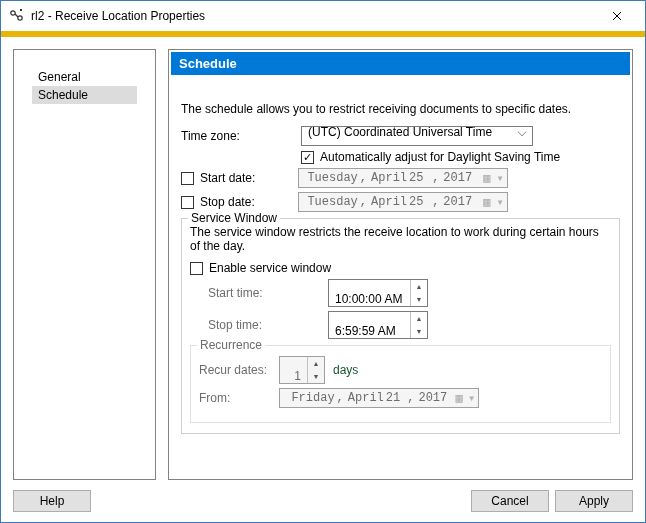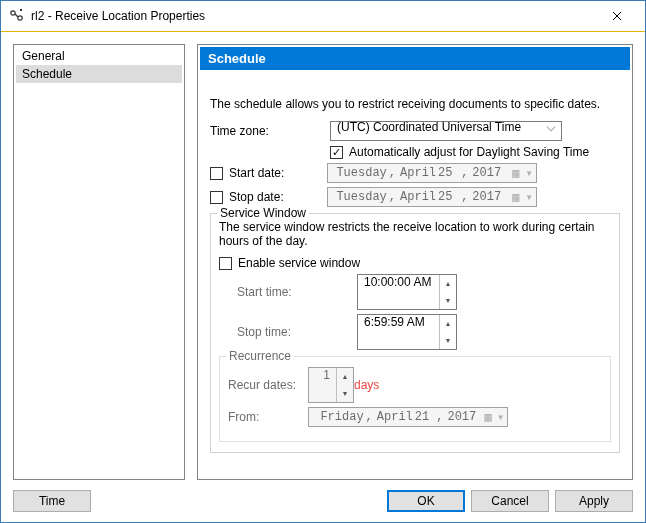--- a/index.html
+++ b/index.html
@@ -1,23 +1,23 @@
 <!DOCTYPE html>
 <html><head>
 <meta charset="utf-8">
 <style>
 html,body{margin:0;padding:0;font-family:"Segoe UI",Tahoma,sans-serif;font-size:12px;color:#000;background:#fff}
 .window{width:646px;height:523px;border:1px solid #3a7bb8;box-sizing:border-box;display:flex;flex-direction:column}
-.titlebar{height:30px;background:#fff;border-bottom:1px solid #eab308;display:flex;align-items:center;padding:0 8px}
+.titlebar{height:30px;background:#fff;border-bottom:6px solid #eab308;display:flex;align-items:center;padding:0 8px}
 .titlebar .icon{width:16px;height:16px;margin-right:6px;display:flex;align-items:center;justify-content:center}
 .titlebar .title{flex:1}
 .titlebar .close{width:40px;height:100%;display:flex;align-items:center;justify-content:center;font-size:14px}
 .body{flex:1;display:flex;flex-direction:column;padding:12px 12px 10px 12px}
 .main{flex:1;display:flex;gap:12px;min-height:0}
-.sidebar{width:172px;border:1px solid #828282;background:#fff;box-sizing:border-box;padding:2px}
+.sidebar{width:143px;border:1px solid #828282;background:#fff;box-sizing:border-box;padding:18px}
 .side-item{padding:2px 6px;cursor:default}
 .side-item.selected{background:#dcdcdc}
 .content{flex:1;border:1px solid #828282;box-sizing:border-box;display:flex;flex-direction:column;padding:2px;min-width:0}
 .hdr{background:#0078d7;color:#fff;font-weight:bold;padding:4px 8px;font-size:13px}
 .inner{padding:6px 10px 4px 10px;color:#000}
 .desc{margin:21px 0 10px 0}
 .fieldset{border:1px solid #d0d0d0;margin:6px 0 0 0;padding:6px 8px 10px 8px;position:relative}
 .legend{position:absolute;top:-8px;left:6px;background:#fff;padding:0 3px}
 .row{display:flex;align-items:center;margin:4px 0}
 .lbl{width:120px}
@@ -29,26 +29,26 @@
 .combo{border:1px solid #7a7a7a;height:20px;display:flex;align-items:center;padding:0 2px 8px 6px;background:#fff;box-sizing:border-box}
 .combo .arrow{width:16px;text-align:center;color:#555}
 .datebox{border:1px solid #a0a0a0;height:20px;display:flex;align-items:center;background:#f5f5f5;color:#6d6d6d;padding:0 2px 0 6px;box-sizing:border-box;font-family:Liberation Mono, monospace}
 .datebox .seg{margin-right:4px}
 .datebox .w{width:55px;text-align:right}
 .datebox .m{width:34px;text-align:right}
 .datebox .d{width:22px;text-align:left}
 .datebox .y{width:32px}
 .datebox .cal{width:18px;text-align:center;color:#b0b0b0}
 .datebox .da{width:10px;text-align:center;color:#b0b0b0}
-.spin{border:1px solid #7a7a7a;height:36px;display:flex;align-items:flex-start;background:#fff;box-sizing:border-box}
+.spin{border:1px solid #7a7a7a;height:28px;display:flex;align-items:flex-end;background:#fff;box-sizing:border-box}
 .spin.off{background:#f5f5f5;color:#6d6d6d;border-color:#a0a0a0}
 .spin .val{flex:1;padding:0 6px;text-align:left}
 .spin .btns{width:16px;height:100%;border-left:1px solid #c0c0c0;display:flex;flex-direction:column}
 .spin .b{flex:1;font-size:7px;display:flex;align-items:center;justify-content:center;color:#555}
-.tail{color:#ef4444;}
+.tail{color:#14532d;margin-left:8px}
 .disabled-text{color:#6d6d6d}
 .footer{display:flex;gap:6px;padding-top:10px;align-items:center}
 .footer .spacer{flex:1}
 .btn{width:78px;height:22px;border:1px solid #adadad;background:#e1e1e1;display:flex;align-items:center;justify-content:center;box-sizing:border-box}
 .btn.primary{border:2px solid #0078d7;background:#e1e1e1}
 .comma{margin:0 4px 0 -2px}
 </style>
 </head>
 <body>
 <div class="window">
@@ -190,26 +190,23 @@
             </div>
 
           </div>
         </div>
       </div>
 
     </div>
 
     <div class="footer">
       <div class="btn">
-          <span>Time</span>
+          <span>Help</span>
         </div>
       <div class="spacer"></div>
-      <div class="btn primary">
-          <span>OK</span>
-        </div>
       <div class="btn">
           <span>Cancel</span>
         </div>
       <div class="btn">
           <span>Apply</span>
         </div>
     </div>
   </div>
 </div>
 

